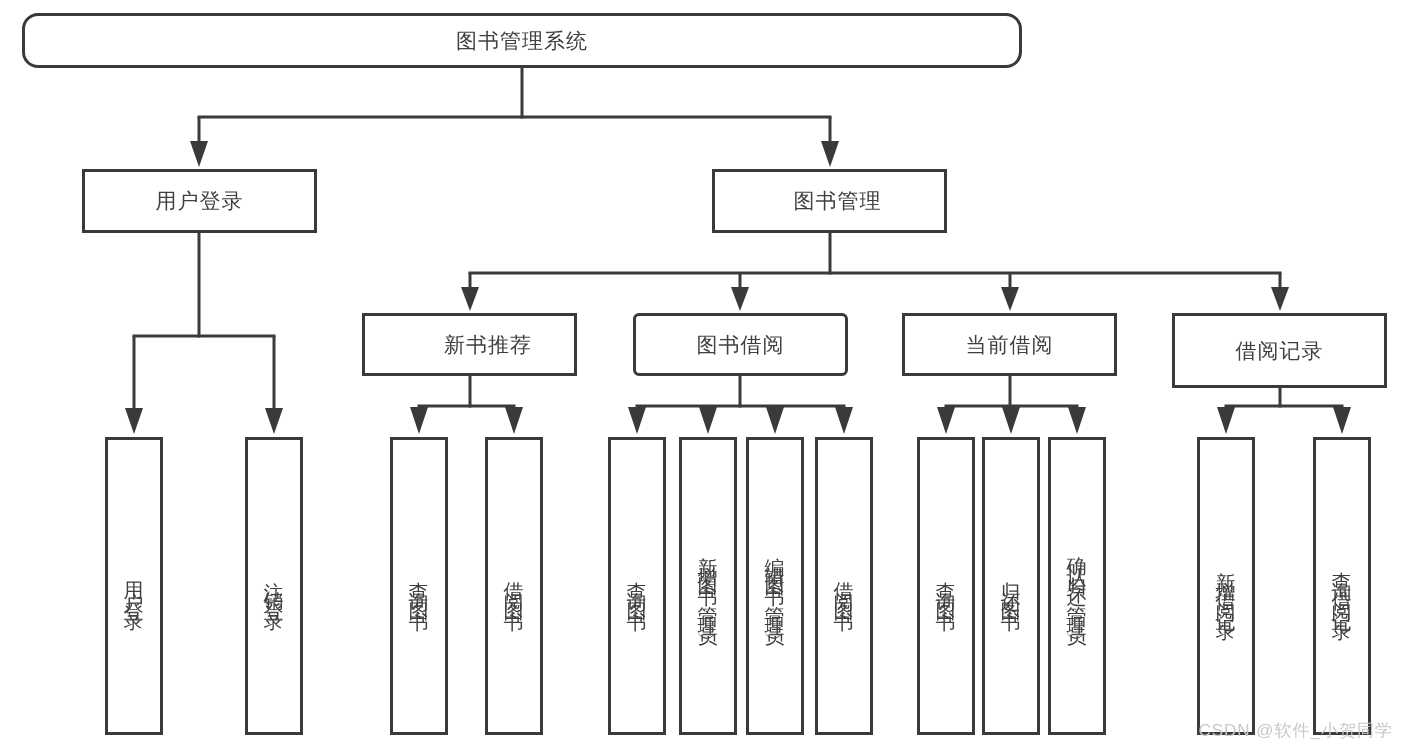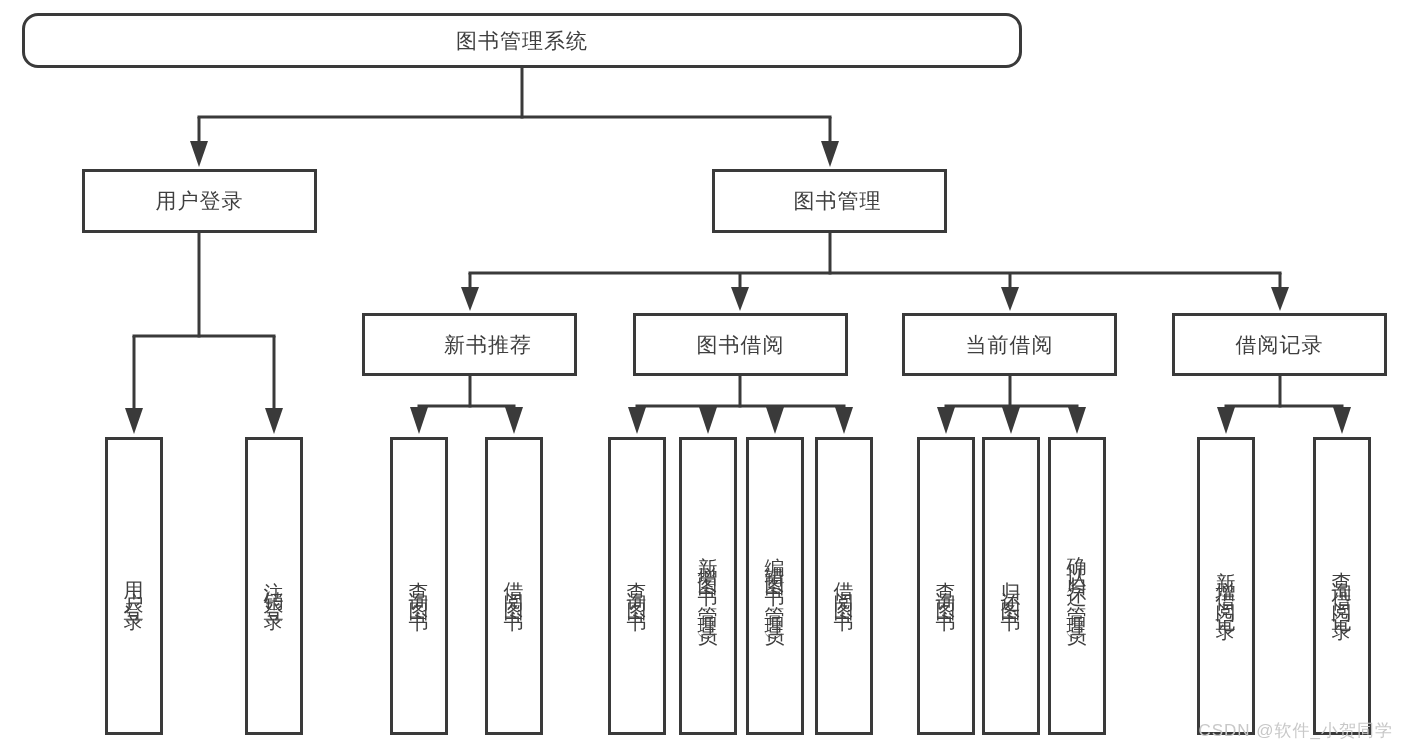--- a/index.html
+++ b/index.html
@@ -113,27 +113,27 @@
   <div class="box" style="left:82px;top:169px;width:235px;height:64px;">
     <span class="hlabel">用户登录</span>
   </div>
   <div class="box" style="left:712px;top:169px;width:235px;height:64px;padding-left:16px;">
     <span class="hlabel">图书管理</span>
   </div>
 
   <div class="box" style="left:362px;top:313px;width:215px;height:63px;padding-left:37px;">
     <span class="hlabel">新书推荐</span>
   </div>
-  <div class="box" style="left:633px;top:313px;width:215px;height:63px;">
+  <div class="box" style="left:633px;top:313px;width:215px;height:63px;border-radius:6px;">
     <span class="hlabel">图书借阅</span>
   </div>
   <div class="box" style="left:902px;top:313px;width:215px;height:63px;">
     <span class="hlabel">当前借阅</span>
   </div>
-  <div class="box" style="left:1172px;top:313px;width:215px;height:63px;">
+  <div class="box" style="left:1172px;top:313px;width:215px;height:75px;">
     <span class="hlabel">借阅记录</span>
   </div>
 
   <div class="box" style="left:105px;top:437px;width:58px;height:298px;">
     <span class="vtext">用户登录</span>
   </div>
   <div class="box" style="left:245px;top:437px;width:58px;height:298px;">
     <span class="vtext">注销登录</span>
   </div>
 

